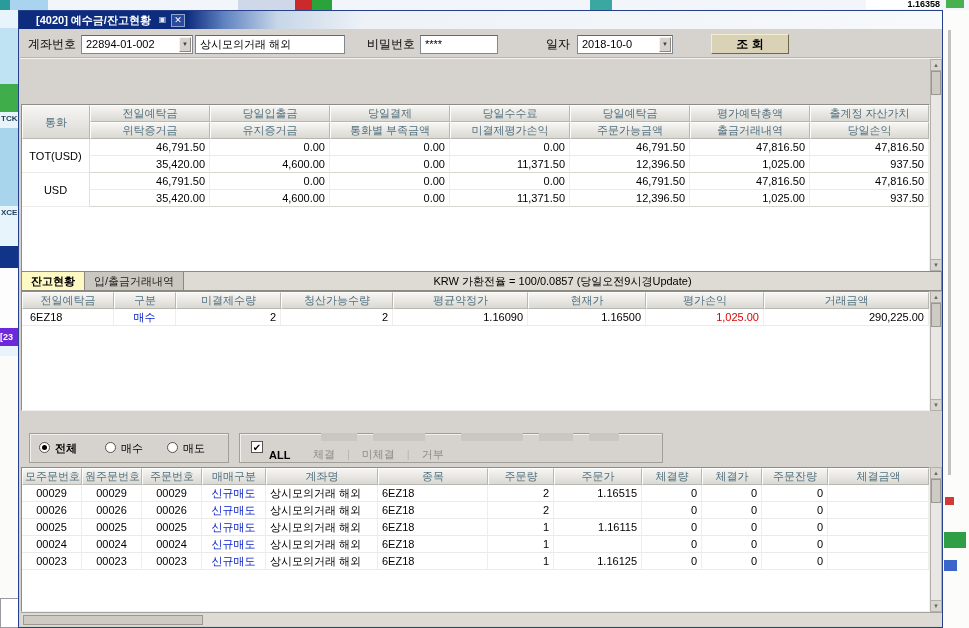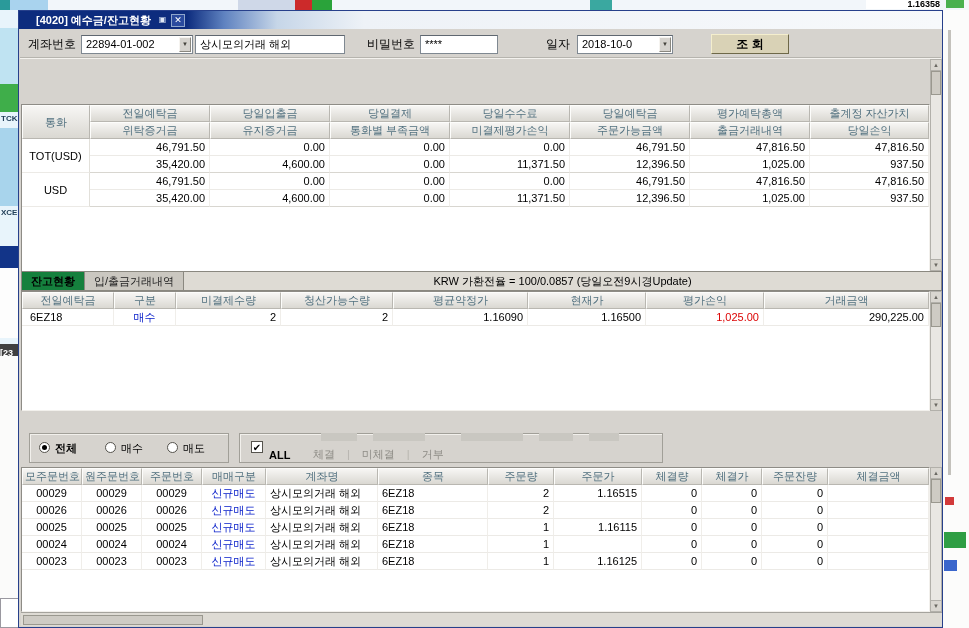--- a/index.html
+++ b/index.html
@@ -44,21 +44,21 @@
   .vscroll{position:absolute;left:911px;width:12px;background:#e9e7e3;border:1px solid #b2b0aa;}
   .vs-btn{display:block;height:11px;font-size:6px;line-height:10px;text-align:center;color:#6a6862;background:#d9d6d0;border-bottom:1px solid #b2b0aa;}
   .vs-btn.b{position:absolute;bottom:0;left:0;right:0;border-top:1px solid #b2b0aa;border-bottom:none;}
   .vs-thumb{height:24px;background:#cecbc4;border:1px solid #9a988f;}
   .hband{position:absolute;left:2px;top:601px;width:921px;height:14px;background:#dedbd4;border-top:1px solid #a5a39d;}
   .hthumb{position:absolute;left:2px;top:2px;width:180px;height:10px;background:#cecbc4;border:1px solid #9a988f;}
 
   
   .tabsrow{position:absolute;left:2px;top:260px;width:921px;height:20px;display:flex;align-items:stretch;background:#dedbd4;border:1px solid #8a8880;}
   .tab{display:flex;align-items:center;padding:0 9px;font-size:11px;border-right:1px solid #8a8880;white-space:nowrap;}
-  .tab.active{background:#15803d;font-weight:bold;}
+  .tab.active{background:#fef9c3;font-weight:bold;}
   .tab.inactive{background:#cac7c0;color:#222;}
   .note{flex:1;display:flex;align-items:center;justify-content:center;font-size:11px;white-space:nowrap;}
 
   
   .statusbar{position:absolute;left:2px;top:402px;width:921px;height:16px;background:#d6d3ce;border:1px solid #8e8c86;border-bottom-color:#fdfdfb;border-right-color:#fdfdfb;display:flex;align-items:center;padding-left:8px;font-size:11px;}
   .filter{position:absolute;left:2px;top:420px;width:921px;height:35px;background:#d6d3ce;}
   .gbox{position:absolute;border:1px solid #a19f98;box-shadow:inset 1px 1px 0 #f2f0ec;}
   .radio{position:absolute;width:11px;height:11px;border-radius:50%;background:#fff;border:1px solid #55534d;}
   .radio.sel::after{content:"";position:absolute;left:2px;top:2px;width:5px;height:5px;border-radius:50%;background:#000;}
   .flbl{position:absolute;font-size:11px;white-space:nowrap;}
@@ -81,21 +81,21 @@
 <div class="bgfrag" style="left:946px;top:0;width:18px;height:8px;background:#49b04f;"></div>
 
 <div class="bgfrag" style="left:0;top:10px;width:18px;height:618px;background:#e8f4fb;"></div>
 <div class="bgfrag" style="left:0;top:28px;width:18px;height:56px;background:#bfe3f2;"></div>
 <div class="bgfrag" style="left:0;top:84px;width:18px;height:28px;background:#3fae4a;"></div>
 <div class="striptxt" style="left:1px;top:114px;">TCK</div>
 <div class="bgfrag" style="left:0;top:128px;width:18px;height:78px;background:#a8d4ec;"></div>
 <div class="striptxt" style="left:1px;top:208px;">XCE</div>
 <div class="bgfrag" style="left:0;top:246px;width:18px;height:22px;background:#123488;"></div>
 <div class="bgfrag" style="left:0;top:268px;width:18px;height:70px;background:#fdfdfd;"></div>
-<div class="bgfrag" style="left:0;top:344px;width:18px;height:18px;background:#404040;color:#fff;font-size:9px;line-height:18px;font-weight:bold;">[23</div>
+<div class="bgfrag" style="left:0;top:328px;width:18px;height:18px;background:#6d28d9;color:#fff;font-size:9px;line-height:18px;font-weight:bold;">[23</div>
 <div class="bgfrag" style="left:0;top:356px;width:18px;height:272px;background:#fbfbfa;"></div>
 <div class="bgfrag" style="left:0;top:598px;width:35px;height:30px;background:#fff;border:1px solid #9a98a0;"></div>
 
 <div class="bgfrag" style="left:943px;top:10px;width:26px;height:618px;background:#fcfcfb;"></div>
 <div class="bgfrag" style="left:948px;top:30px;width:3px;height:445px;background:#c4c2bc;"></div>
 <div class="bgfrag" style="left:945px;top:497px;width:9px;height:8px;background:#d23a3a;"></div>
 <div class="bgfrag" style="left:944px;top:532px;width:22px;height:16px;background:#2f9e44;"></div>
 <div class="bgfrag" style="left:944px;top:560px;width:13px;height:11px;background:#3a66cc;"></div>
 
 <div class="win">

